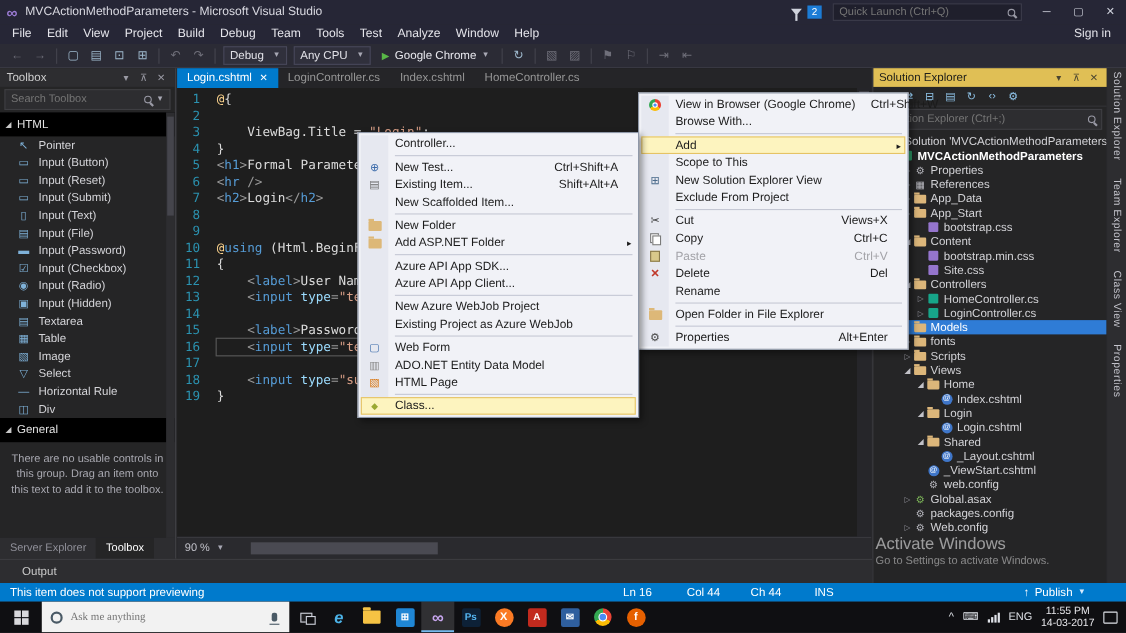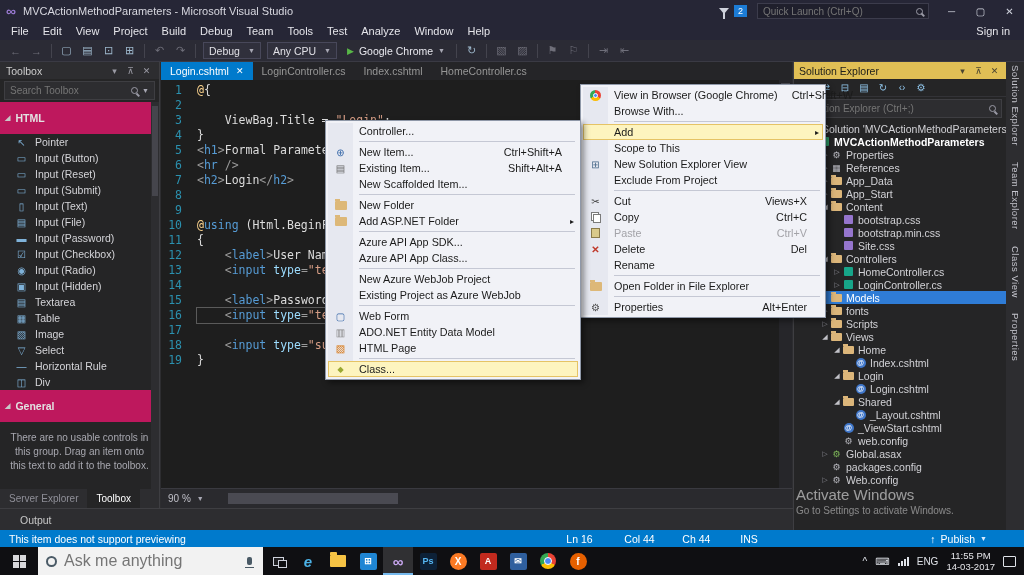--- a/index.html
+++ b/index.html
@@ -40,21 +40,21 @@
   .main{position:absolute;top:62px;left:0;width:1024px;height:446px;}
 
   
   .toolbox{position:absolute;left:0;top:0;width:160px;height:446px;background:#252526;border-right:1px solid #3e3e42;display:flex;flex-direction:column;}
   .panelhead{height:17px;background:#2d2d30;color:#cccccc;font-size:10.5px;display:flex;align-items:center;padding:0 6px;gap:3px;flex:0 0 17px;}
   .ph-title{flex:1;white-space:nowrap;overflow:hidden;}
   .phicon{color:#9a9aa4;font-size:9px;width:13px;text-align:center;}
   .tb-search{height:19px;display:flex;align-items:center;background:#2d2d30;border:1px solid #3e3e42;margin:2px 4px;padding:0 5px;gap:4px;flex:0 0 19px;}
   .tb-search input{flex:1;min-width:0;background:transparent;border:0;outline:0;color:#8a8a92;font-size:10px;font-family:inherit;}
   .toolbox-list{flex:1;overflow:hidden;position:relative;}
-  .tbx-section{height:32px;background:#be185d;color:#e2e2e2;font-size:10.5px;display:flex;align-items:center;padding:0 5px;gap:5px;font-weight:bold;}
+  .tbx-section{height:22px;background:#000000;color:#e2e2e2;font-size:10.5px;display:flex;align-items:center;padding:0 5px;gap:5px;}
   .sect-arrow{font-size:7px;color:#c8c8c8;}
   .tbx-item{height:16px;display:flex;align-items:center;font-size:10.5px;color:#d4d4d8;padding-left:15px;gap:7px;white-space:nowrap;}
   .ticon{width:13px;text-align:center;color:#7fb2d9;font-size:10px;flex:0 0 13px;}
   .tbx-note{color:#a8a8b0;font-size:10px;text-align:center;padding:9px 10px;line-height:1.4;}
   .tbx-scroll{position:absolute;right:0;top:0;bottom:0;width:8px;background:#2d2d30;}
   .tbx-scroll i{position:absolute;left:1px;right:1px;top:4px;height:90px;background:#45454c;}
   .toolbox-tabs{height:19px;display:flex;background:#2d2d30;flex:0 0 19px;}
   .tbtab{padding:0 9px;font-size:10px;color:#8f8f98;display:flex;align-items:center;}
   .tbtab.active{background:#252526;color:#fff;}
 
@@ -113,21 +113,21 @@
   .sb-ins{width:40px;}
   .sb-gap{width:150px;}
   .sb-pub{display:flex;align-items:center;gap:5px;margin-right:28px;}
 
   .taskbar{position:absolute;top:547px;left:0;width:1024px;height:28px;background:#0f0f12;display:flex;align-items:stretch;}
   .startbtn{width:38px;display:flex;align-items:center;justify-content:center;}
   .winlogo{display:grid;grid-template-columns:6px 6px;grid-template-rows:6px 6px;gap:1px;}
   .winlogo i{background:#d8d8dc;}
   .cortana{width:225px;background:#f2f2f2;display:flex;align-items:center;gap:7px;padding:0 8px;}
   .ring{width:11px;height:11px;border:2px solid #4a5a66;border-radius:50%;flex:0 0 11px;}
-  .cortana input{flex:1;min-width:0;border:0;outline:0;background:transparent;font-size:16px;color:#555;font-family:Liberation Sans, sans-serif;}
+  .cortana input{flex:1;min-width:0;border:0;outline:0;background:transparent;font-size:10px;color:#555;font-family:Liberation Serif, serif;}
   .mic{width:5px;height:8px;background:#4a5a66;border-radius:2px;position:relative;margin-right:3px;flex:0 0 5px;}
   .mic::after{content:"";position:absolute;left:-2px;right:-2px;bottom:-3px;height:1.5px;background:#4a5a66;}
   .taskview{width:30px;display:flex;align-items:center;justify-content:center;}
   .tv{width:11px;height:9px;border:1px solid #cfd2dc;background:rgba(255,255,255,.07);position:relative;}
   .tv::after{content:"";position:absolute;right:-4px;bottom:-3px;width:7px;height:6px;border:1px solid #cfd2dc;background:#0f0f12;}
   .tapps{display:flex;}
   .tapp{width:30px;display:flex;align-items:center;justify-content:center;}
   .tapp.active{background:rgba(255,255,255,.14);box-shadow:inset 0 -2px 0 #76b9ed;}
   .ap-plain{font-size:15px;font-weight:bold;line-height:1;}
   .ap-square{width:17px;height:17px;border-radius:2px;display:flex;align-items:center;justify-content:center;font-size:9px;font-weight:bold;}
@@ -461,33 +461,33 @@
             </span>
             <span class="tlabel">App_Data</span>
           </div>
           <div class="trow" style="padding-left: 26px;">
             <span class="tarrow col">▷</span>
             <span class="tico">
               <span class="i-folder"></span>
             </span>
             <span class="tlabel">App_Start</span>
           </div>
+          <div class="trow" style="padding-left: 38px;">
+            <span class="tarrow"></span>
+            <span class="tico">
+              <span class="i-css"></span>
+            </span>
+            <span class="tlabel">bootstrap.css</span>
+          </div>
           <div class="trow" style="padding-left: 26px;">
             <span class="tarrow">◢</span>
             <span class="tico">
               <span class="i-folder"></span>
             </span>
             <span class="tlabel">Content</span>
-          </div>
-          <div class="trow" style="padding-left: 38px;">
-            <span class="tarrow"></span>
-            <span class="tico">
-              <span class="i-css"></span>
-            </span>
-            <span class="tlabel">bootstrap.css</span>
           </div>
           <div class="trow" style="padding-left: 38px;">
             <span class="tarrow"></span>
             <span class="tico">
               <span class="i-css"></span>
             </span>
             <span class="tlabel">bootstrap.min.css</span>
           </div>
           <div class="trow" style="padding-left: 38px;">
             <span class="tarrow"></span>
@@ -788,21 +788,21 @@
     </div>
   <div class="menu" id="ctx-sub">
       <div class="gutter"></div>
       <div class="menu-item">
         <span class="mi-icon"></span>
         <span class="mi-label">Controller...</span>
       </div>
       <div class="menu-sep"></div>
       <div class="menu-item">
         <span class="mi-icon ic-new-item">⊕</span>
-        <span class="mi-label">New Item...</span>
+        <span class="mi-label">New Test...</span>
         <span class="mi-short">Ctrl+Shift+A</span>
       </div>
       <div class="menu-item">
         <span class="mi-icon ic-existing-item">▤</span>
         <span class="mi-label">Existing Item...</span>
         <span class="mi-short">Shift+Alt+A</span>
       </div>
       <div class="menu-item">
         <span class="mi-icon"></span>
         <span class="mi-label">New Scaffolded Item...</span>
@@ -821,21 +821,21 @@
         <span class="mi-label">Add ASP.NET Folder</span>
         <span class="mi-sub">▸</span>
       </div>
       <div class="menu-sep"></div>
       <div class="menu-item">
         <span class="mi-icon"></span>
         <span class="mi-label">Azure API App SDK...</span>
       </div>
       <div class="menu-item">
         <span class="mi-icon"></span>
-        <span class="mi-label">Azure API App Class...</span>
+        <span class="mi-label">Azure API App Client...</span>
       </div>
       <div class="menu-sep"></div>
       <div class="menu-item">
         <span class="mi-icon"></span>
         <span class="mi-label">New Azure WebJob Project</span>
       </div>
       <div class="menu-item">
         <span class="mi-icon"></span>
         <span class="mi-label">Existing Project as Azure WebJob</span>
       </div>

